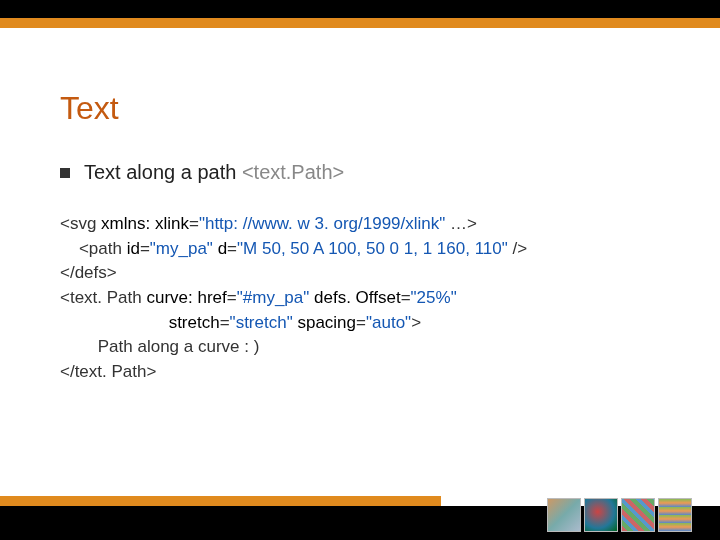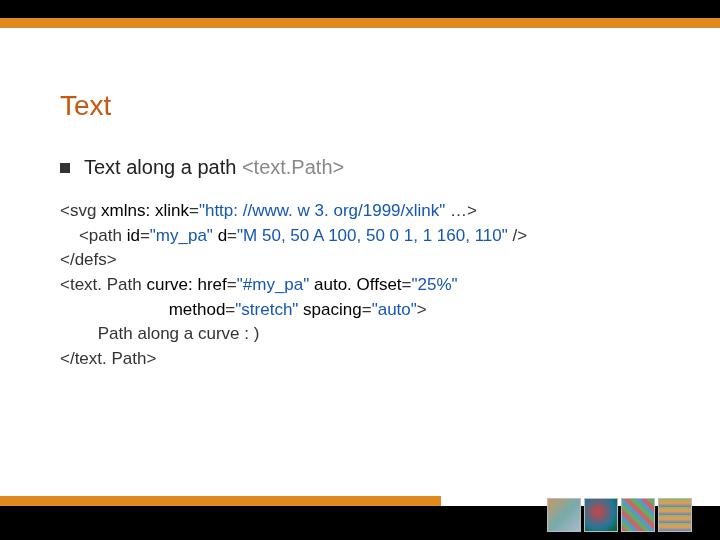--- a/index.html
+++ b/index.html
@@ -1,21 +1,21 @@
 <!DOCTYPE html>
 <html><head>
 <meta charset="utf-8">
 <style>
   html,body{margin:0;padding:0;width:720px;height:540px;background:#fff;font-family:Verdana,Geneva,sans-serif;overflow:hidden}
   .slide{position:relative;width:720px;height:540px}
   .top-black{position:absolute;left:0;top:0;width:100%;height:18px;background:#000}
   .top-orange{position:absolute;left:0;top:18px;width:100%;height:10px;background:#e08a1e}
   .content{position:absolute;left:60px;right:40px;top:90px}
-  .title{font-size:28px;color:#c45a10;font-weight:400;margin-bottom:34px}
-  .bullet-row{display:flex;align-items:center;gap:14px;margin-bottom:20px}
+  .title{font-size:32px;color:#c45a10;font-weight:400;margin-bottom:34px}
+  .bullet-row{display:flex;align-items:center;gap:14px;margin-bottom:28px}
   .bullet-sq{width:10px;height:10px;background:#333}
   .bullet-text{font-size:20px;color:#222}
   .tag{color:#888}
   .code{color:#333;line-height:1.45}
   .code pre{margin:0;font-family:Verdana,Geneva,sans-serif;font-size:17px;white-space:pre}
   .at{color:#000000}
   .val{color:#1457b3}
   .bot-orange{position:absolute;left:0;bottom:34px;width:441px;height:10px;background:#e08a1e}
   .bot-black{position:absolute;left:0;bottom:0;width:100%;height:34px;background:#000}
   .thumbs{position:absolute;right:28px;bottom:8px;display:flex;gap:3px}
@@ -39,22 +39,22 @@
       <div class="bullet-sq"></div>
       <div class="bullet-text">
         <span>Text along a path </span><span class="tag">&lt;text.Path&gt;</span>
       </div>
     </div>
 
     <div class="code">
 <pre><span>&lt;svg </span><span class="at">xmlns: xlink</span><span>=</span><span class="val">"http: //www. w 3. org/1999/xlink"</span><span> …&gt;</span></pre>
 <pre><span>    &lt;path </span><span class="at">id</span><span>=</span><span class="val">"my_pa"</span><span class="at"> d</span><span>=</span><span class="val">"M 50, 50 A 100, 50 0 1, 1 160, 110"</span><span> /&gt;</span></pre>
 <pre><span>&lt;/defs&gt;</span></pre>
-<pre><span>&lt;text. Path </span><span class="at">curve: href</span><span>=</span><span class="val">"#my_pa"</span><span class="at"> auto. Offset</span><span>=</span><span class="val">"25%"</span></pre>
-<pre><span>                       </span><span class="at">method</span><span>=</span><span class="val">"stretch"</span><span class="at"> spacing</span><span>=</span><span class="val">"auto"</span><span>&gt;</span></pre>
+<pre><span>&lt;text. Path </span><span class="at">curve: href</span><span>=</span><span class="val">"#my_pa"</span><span class="at"> defs. Offset</span><span>=</span><span class="val">"25%"</span></pre>
+<pre><span>                       </span><span class="at">stretch</span><span>=</span><span class="val">"stretch"</span><span class="at"> spacing</span><span>=</span><span class="val">"auto"</span><span>&gt;</span></pre>
 <pre><span>        Path along a curve : )</span></pre>
 <pre><span>&lt;/text. Path&gt;</span></pre>
     </div>
   </div>
 
   <div class="bot-orange"></div>
   <div class="bot-black"></div>
   <div class="thumbs">
     <div class="thumb t1"></div>
     <div class="thumb t2"></div>

